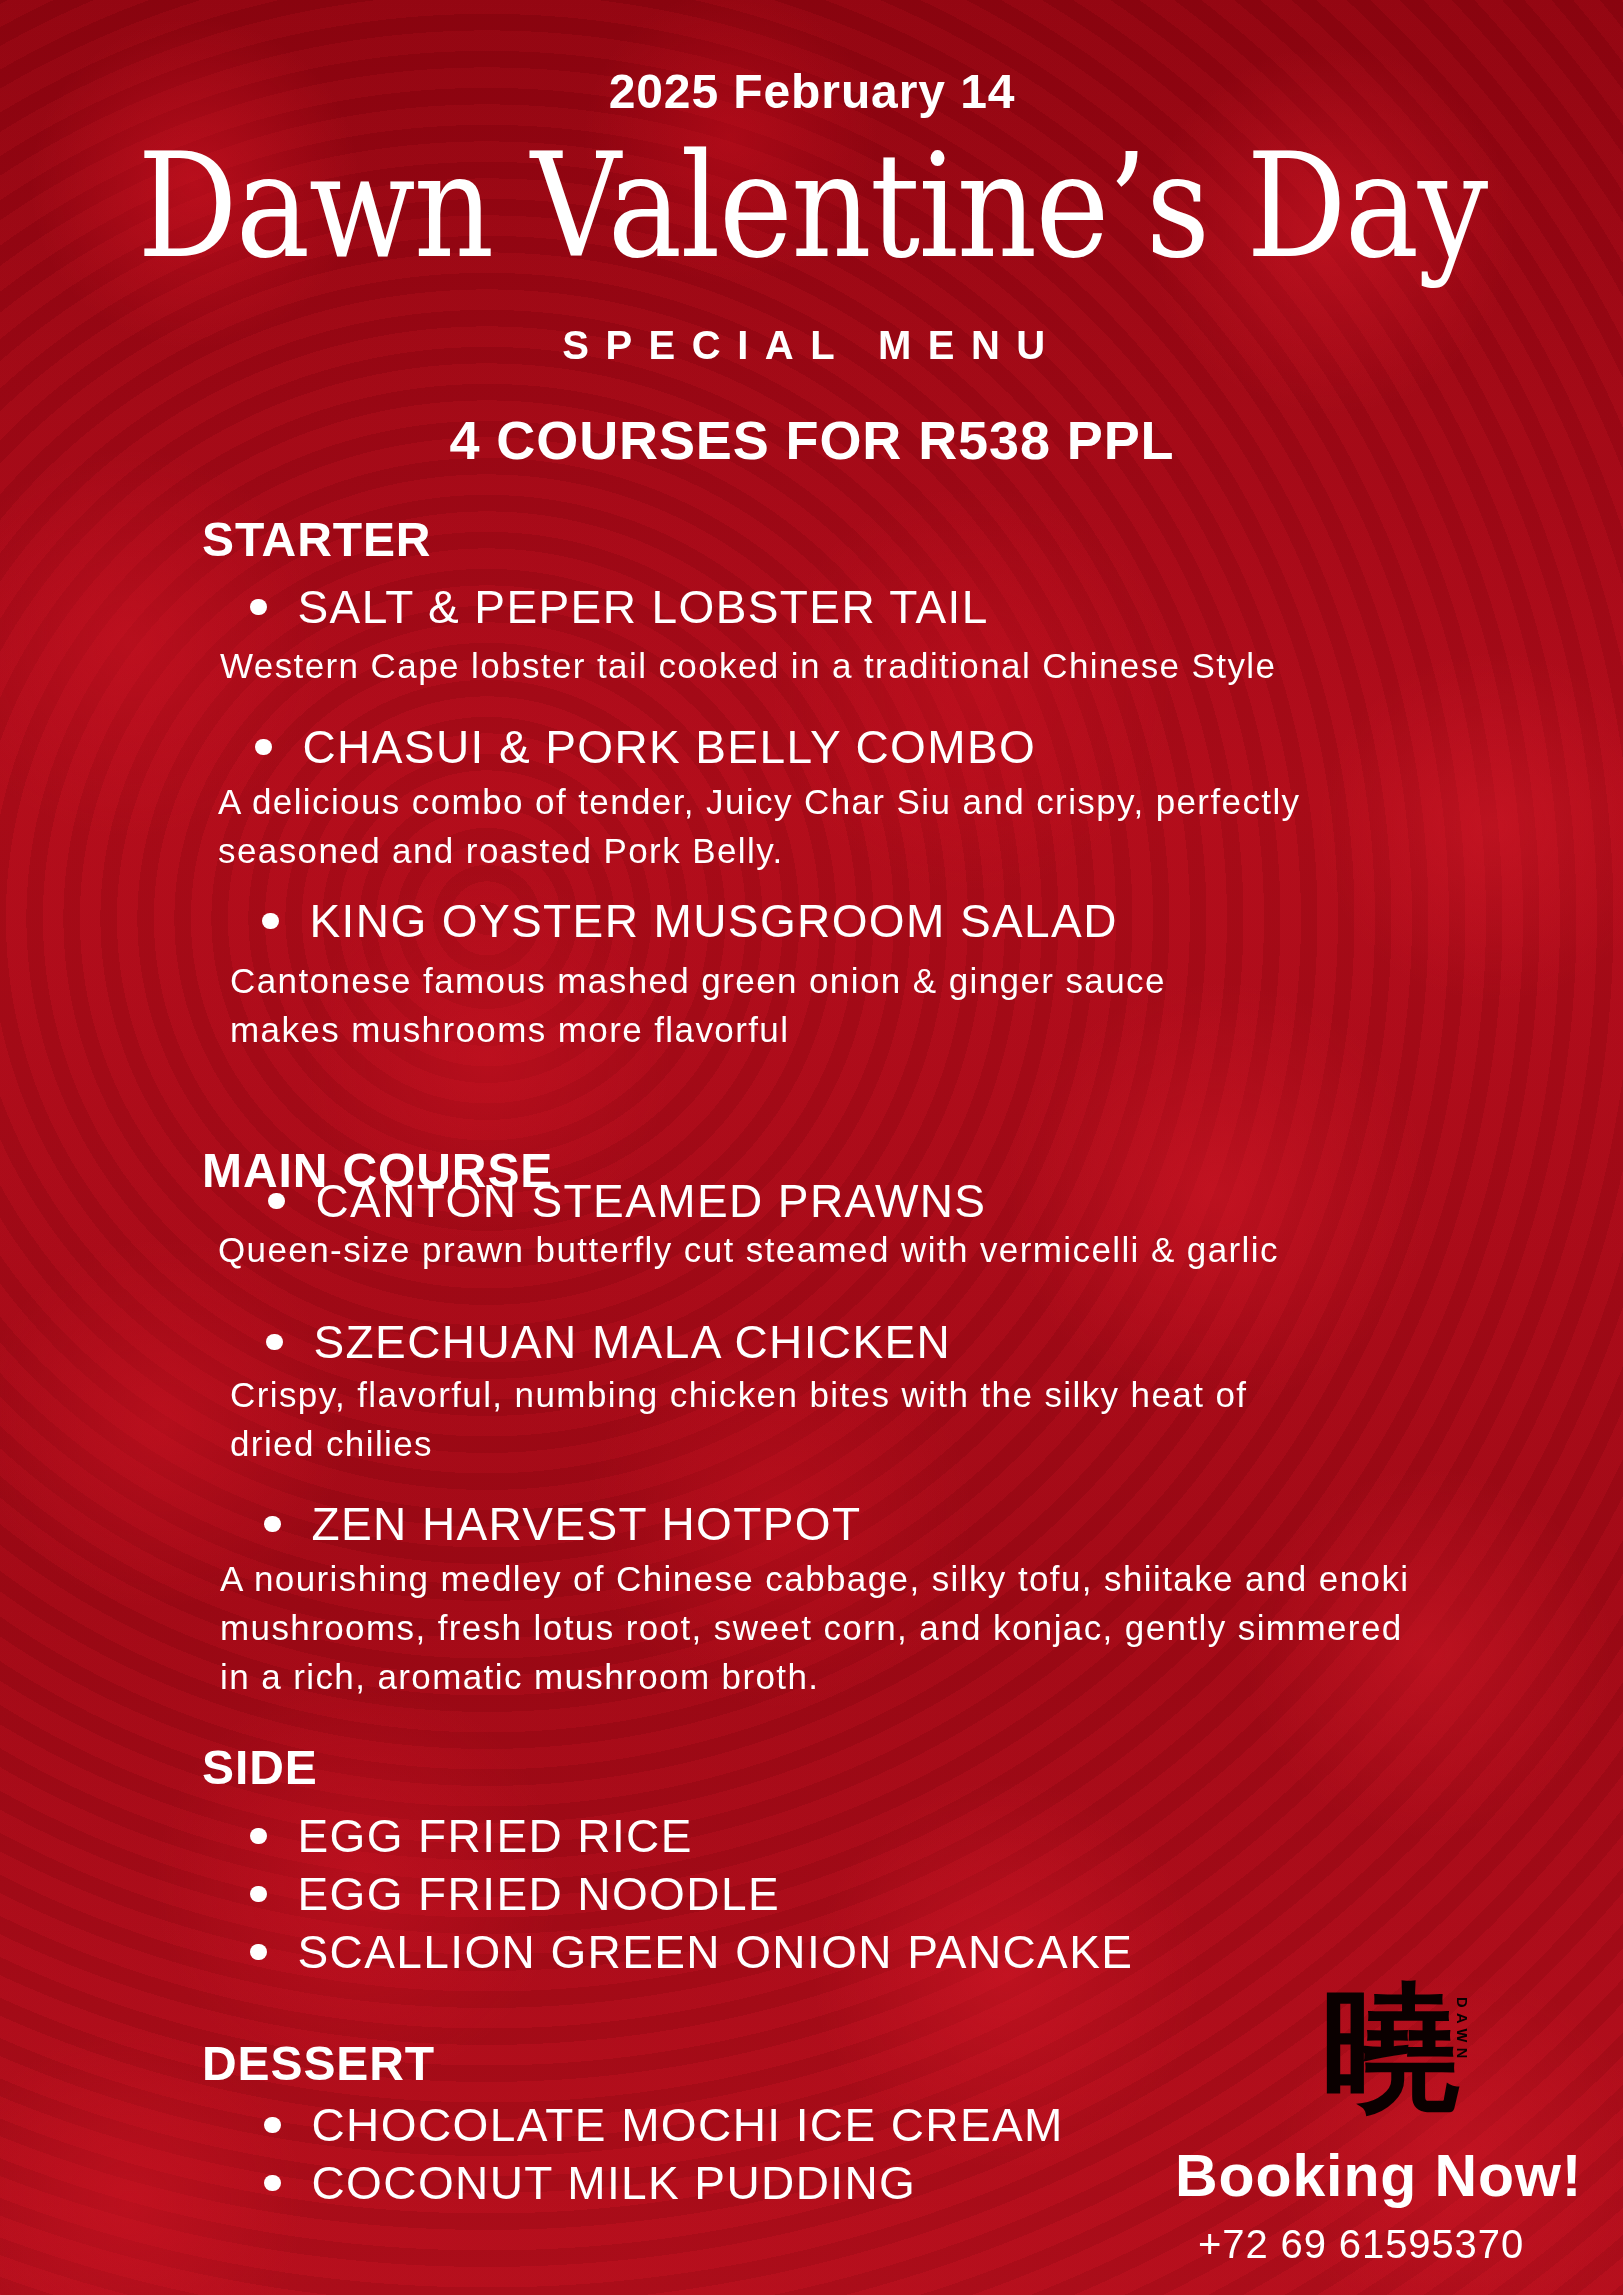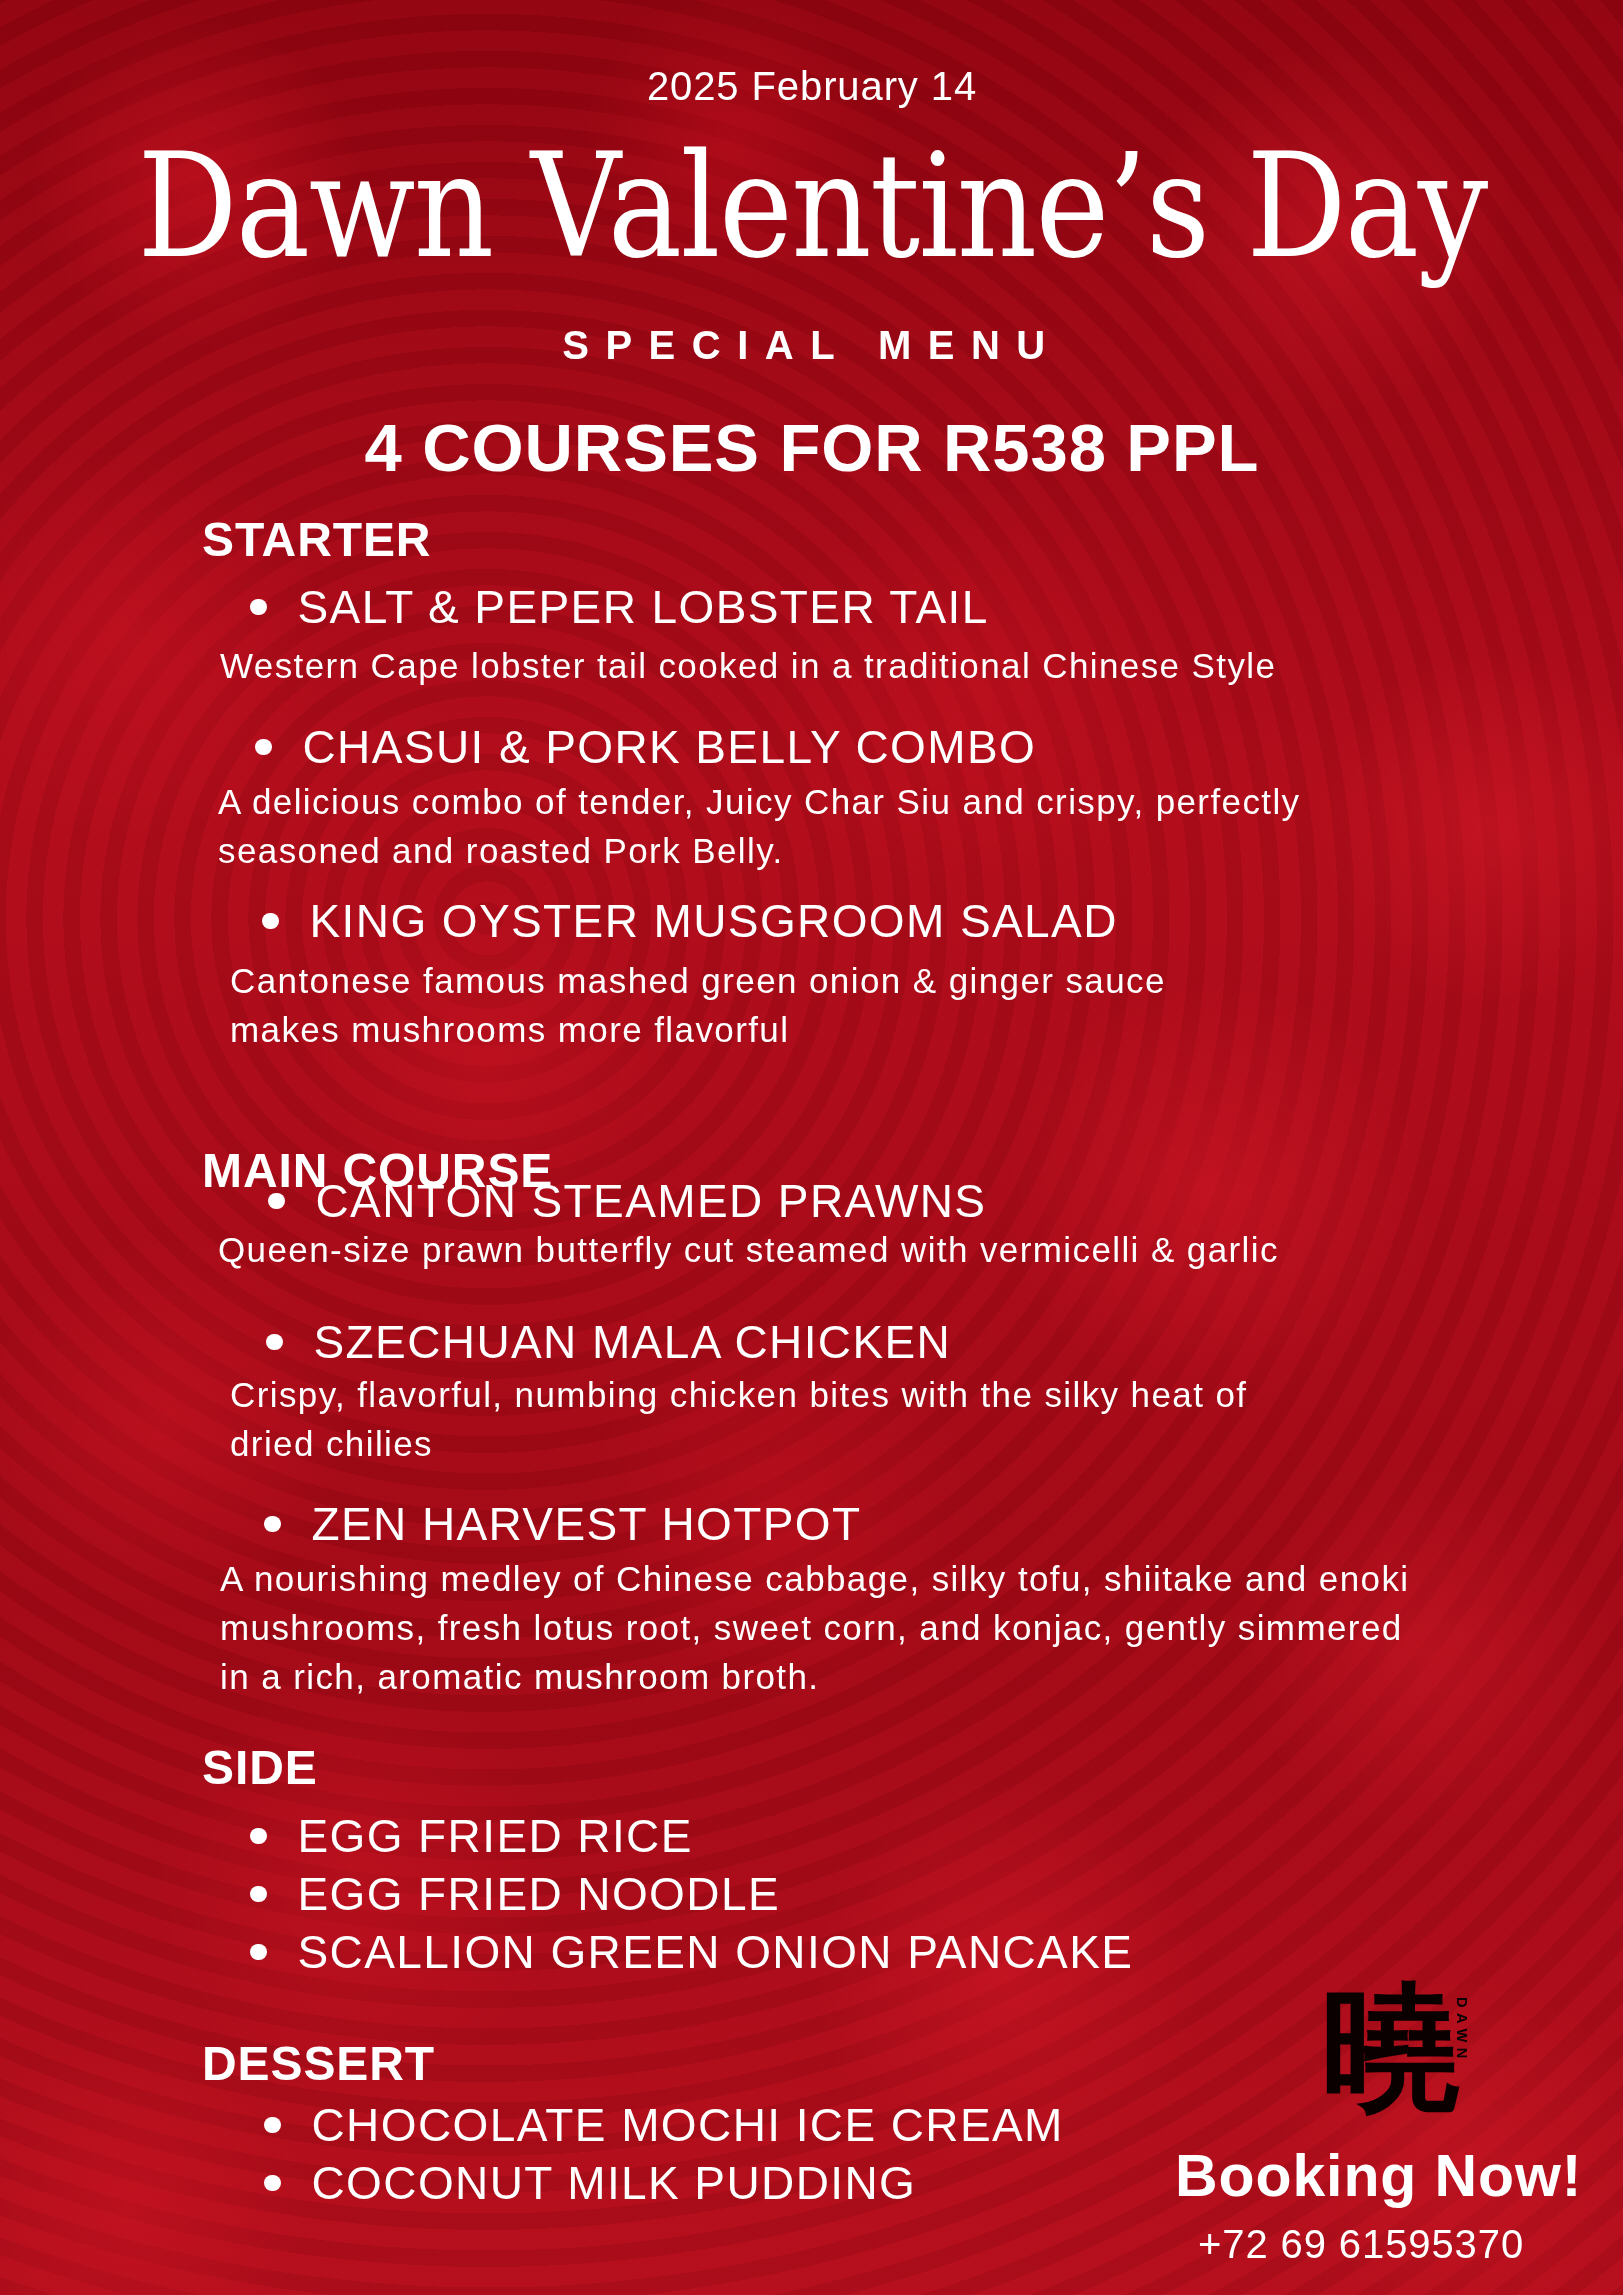--- a/index.html
+++ b/index.html
@@ -21,28 +21,28 @@
         radial-gradient(circle at 88% 72%, rgba(210,25,40,0.5) 0, rgba(110,0,10,0) 184px),
         radial-gradient(circle at 22% 82%, rgba(205,20,35,0.45) 0, rgba(110,0,10,0) 202px),
         radial-gradient(circle at 62% 86%, rgba(215,25,40,0.5) 0, rgba(110,0,10,0) 193px),
         radial-gradient(circle at 8% 96%, rgba(205,20,35,0.5) 0, rgba(110,0,10,0) 174px),
         radial-gradient(circle at 90% 94%, rgba(210,25,40,0.45) 0, rgba(110,0,10,0) 184px),
         repeating-radial-gradient(circle at 30% 40%, rgba(90,0,8,0.10) 0, rgba(90,0,8,0.10) 16.5px, rgba(230,40,55,0.06) 16.5px, rgba(230,40,55,0.06) 37px),
         linear-gradient(180deg, #8f0410 0%, #b00c1a 35%, #a00915 70%, #b40e1c 100%);
     }
     .abs { position: absolute; }
     .center { left: 0; width: 1624px; text-align: center; }
-    .date { top: 64px; font-size: 40px; font-weight: normal; letter-spacing: 0.9px; }
+    .date { top: 64px; font-size: 48px; font-weight: bold; letter-spacing: 0.9px; }
     .title {
       top: 133px; font-family: "DejaVu Serif", serif; font-weight: normal;
       font-size: 145px; letter-spacing: -1.8px; line-height: 1; white-space: nowrap;
       transform: scaleX(0.86); transform-origin: 50% 50%;
     }
     .subtitle { top: 323px; font-size: 40px; font-weight: bold; letter-spacing: 16.5px; }
-    .price { top: 409px; font-size: 67px; font-weight: bold; letter-spacing: 0.9px; }
+    .price { top: 409px; font-size: 54px; font-weight: bold; letter-spacing: 0.9px; }
 
     .section-title { left: 202px; font-size: 48px; font-weight: bold; letter-spacing: 0.9px; }
     .item { font-size: 46px; font-weight: normal; letter-spacing: 1.4px; white-space: nowrap; display: flex; align-items: center; }
     .bullet { width: 16.5px; height: 16.5px; border-radius: 50%; background: #ffffff; display: inline-block; margin-right: 31px; }
     .desc { font-size: 35px; line-height: 49px; letter-spacing: 1.4px; white-space: nowrap; }
 
     .logo { left: 1322px; top: 1988px; width: 156px; height: 147px; }
     .logo-char { position: absolute; left: 0; top: -9.2px; font-family: "DejaVu Serif", serif; font-weight: bold; font-size: 138px; color: #0a0000; line-height: 1; }
     .logo-text { position: absolute; left: 130px; top: 9.2px; width: 18.4px; font-size: 14.7px; font-weight: bold; color: #0a0000; writing-mode: vertical-rl; letter-spacing: 5.5px; }
     .booking { left: 1175px; top: 2142px; font-size: 59px; font-weight: bold; letter-spacing: 0.9px; white-space: nowrap; }

